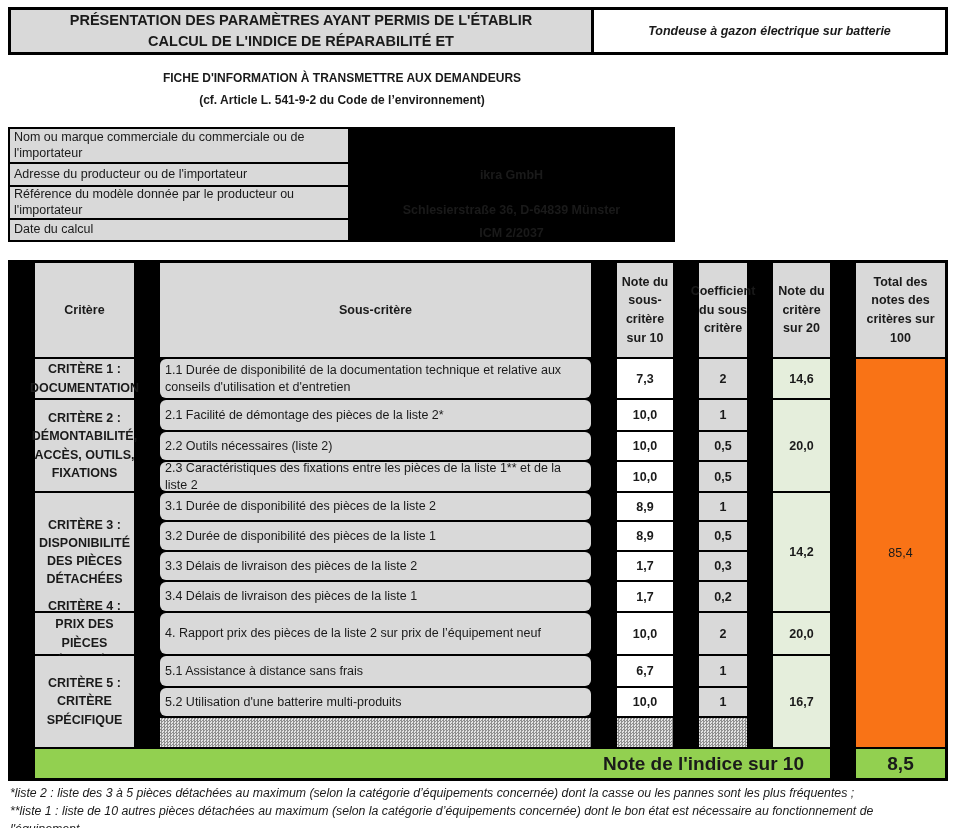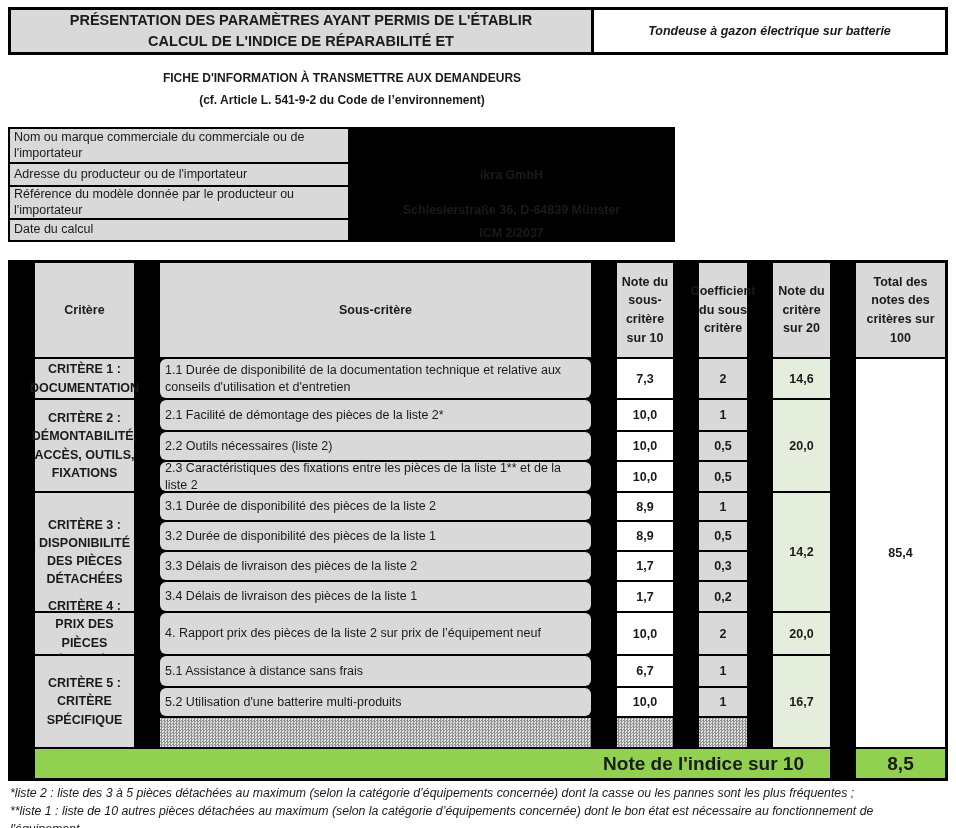--- a/index.html
+++ b/index.html
@@ -38,21 +38,21 @@
     grid-template-rows:94px 39px 30px 28px 29px 27px 28px 28px 29px 41px 30px 28px 29px 29px;
     gap:2px; background:#000; border:3px solid #000; }
   .cell { background:#d9d9d9; display:flex; align-items:center; justify-content:center;
     font-size:12.5px; text-align:center;margin-left:24px; }
   .colhdr { font-weight:bold; line-height:1.5; padding:0 2px; }
   .crit { font-weight:bold; line-height:1.45; padding:0 6px; }
   .sub { justify-content:flex-start; text-align:left; padding:2px 5px; line-height:1.35;border-radius:6px; }
   .num { background:#ffffff; font-weight:bold; }
   .coef { background:#d9d9d9; font-weight:bold; }
   .n20 { background:#e5eedc; font-weight:bold; }
-  .tot { background:#ffffff; font-weight:bold; }
+  .tot { background:#f97316; font-weight:normal; }
   .hatch { background:repeating-conic-gradient(#8f8f8f 0% 25%, #e3e3e3 0% 50%);
     background-size:3px 3px; }
   .band-label { background:#92d050; justify-content:flex-end; padding-right:26px;
     font-weight:bold; font-size:19px; }
   .band-value { background:#92d050; font-weight:bold; font-size:19px; }
 
   
   .r1  { grid-row:2; }
   .r2  { grid-row:3 / span 3; }
   .r3  { grid-row:6 / span 4; }

